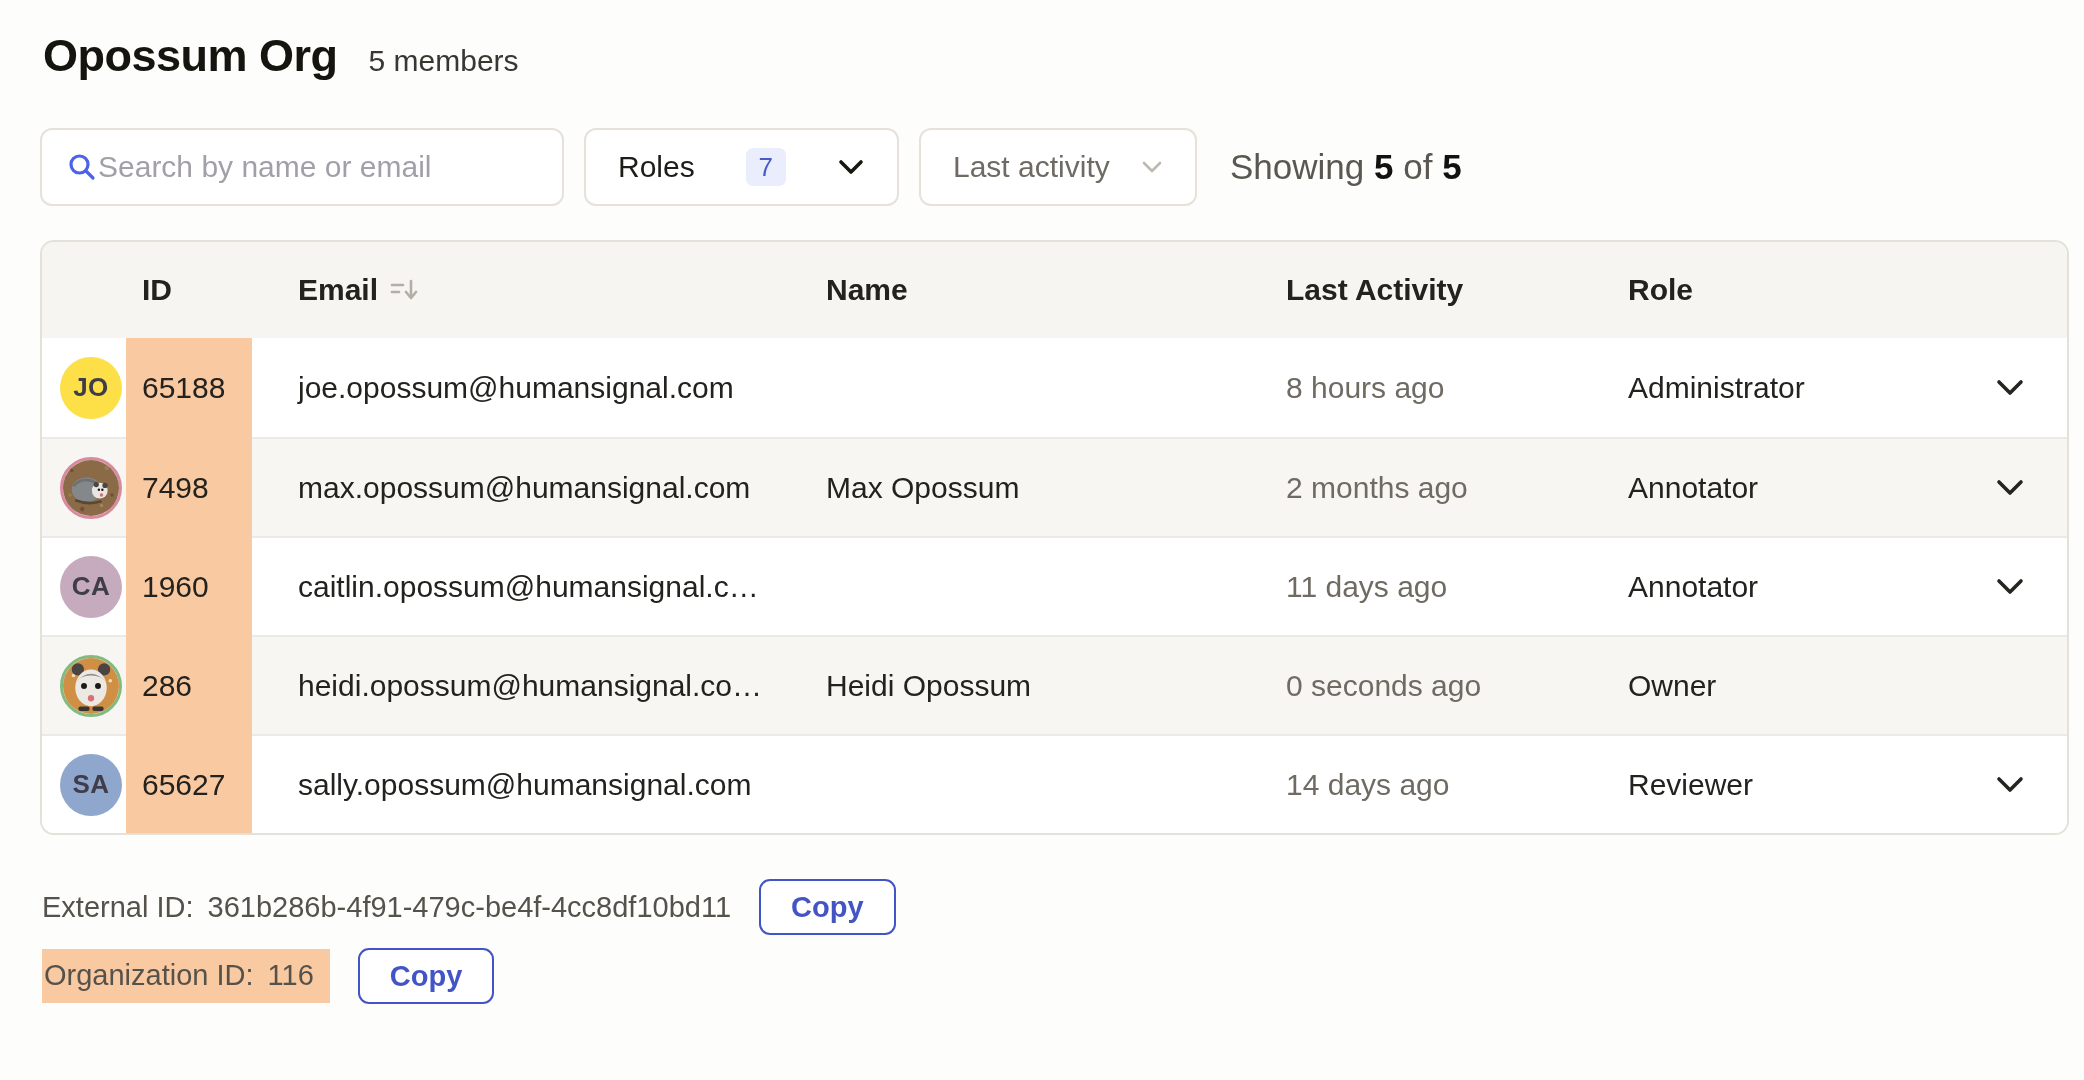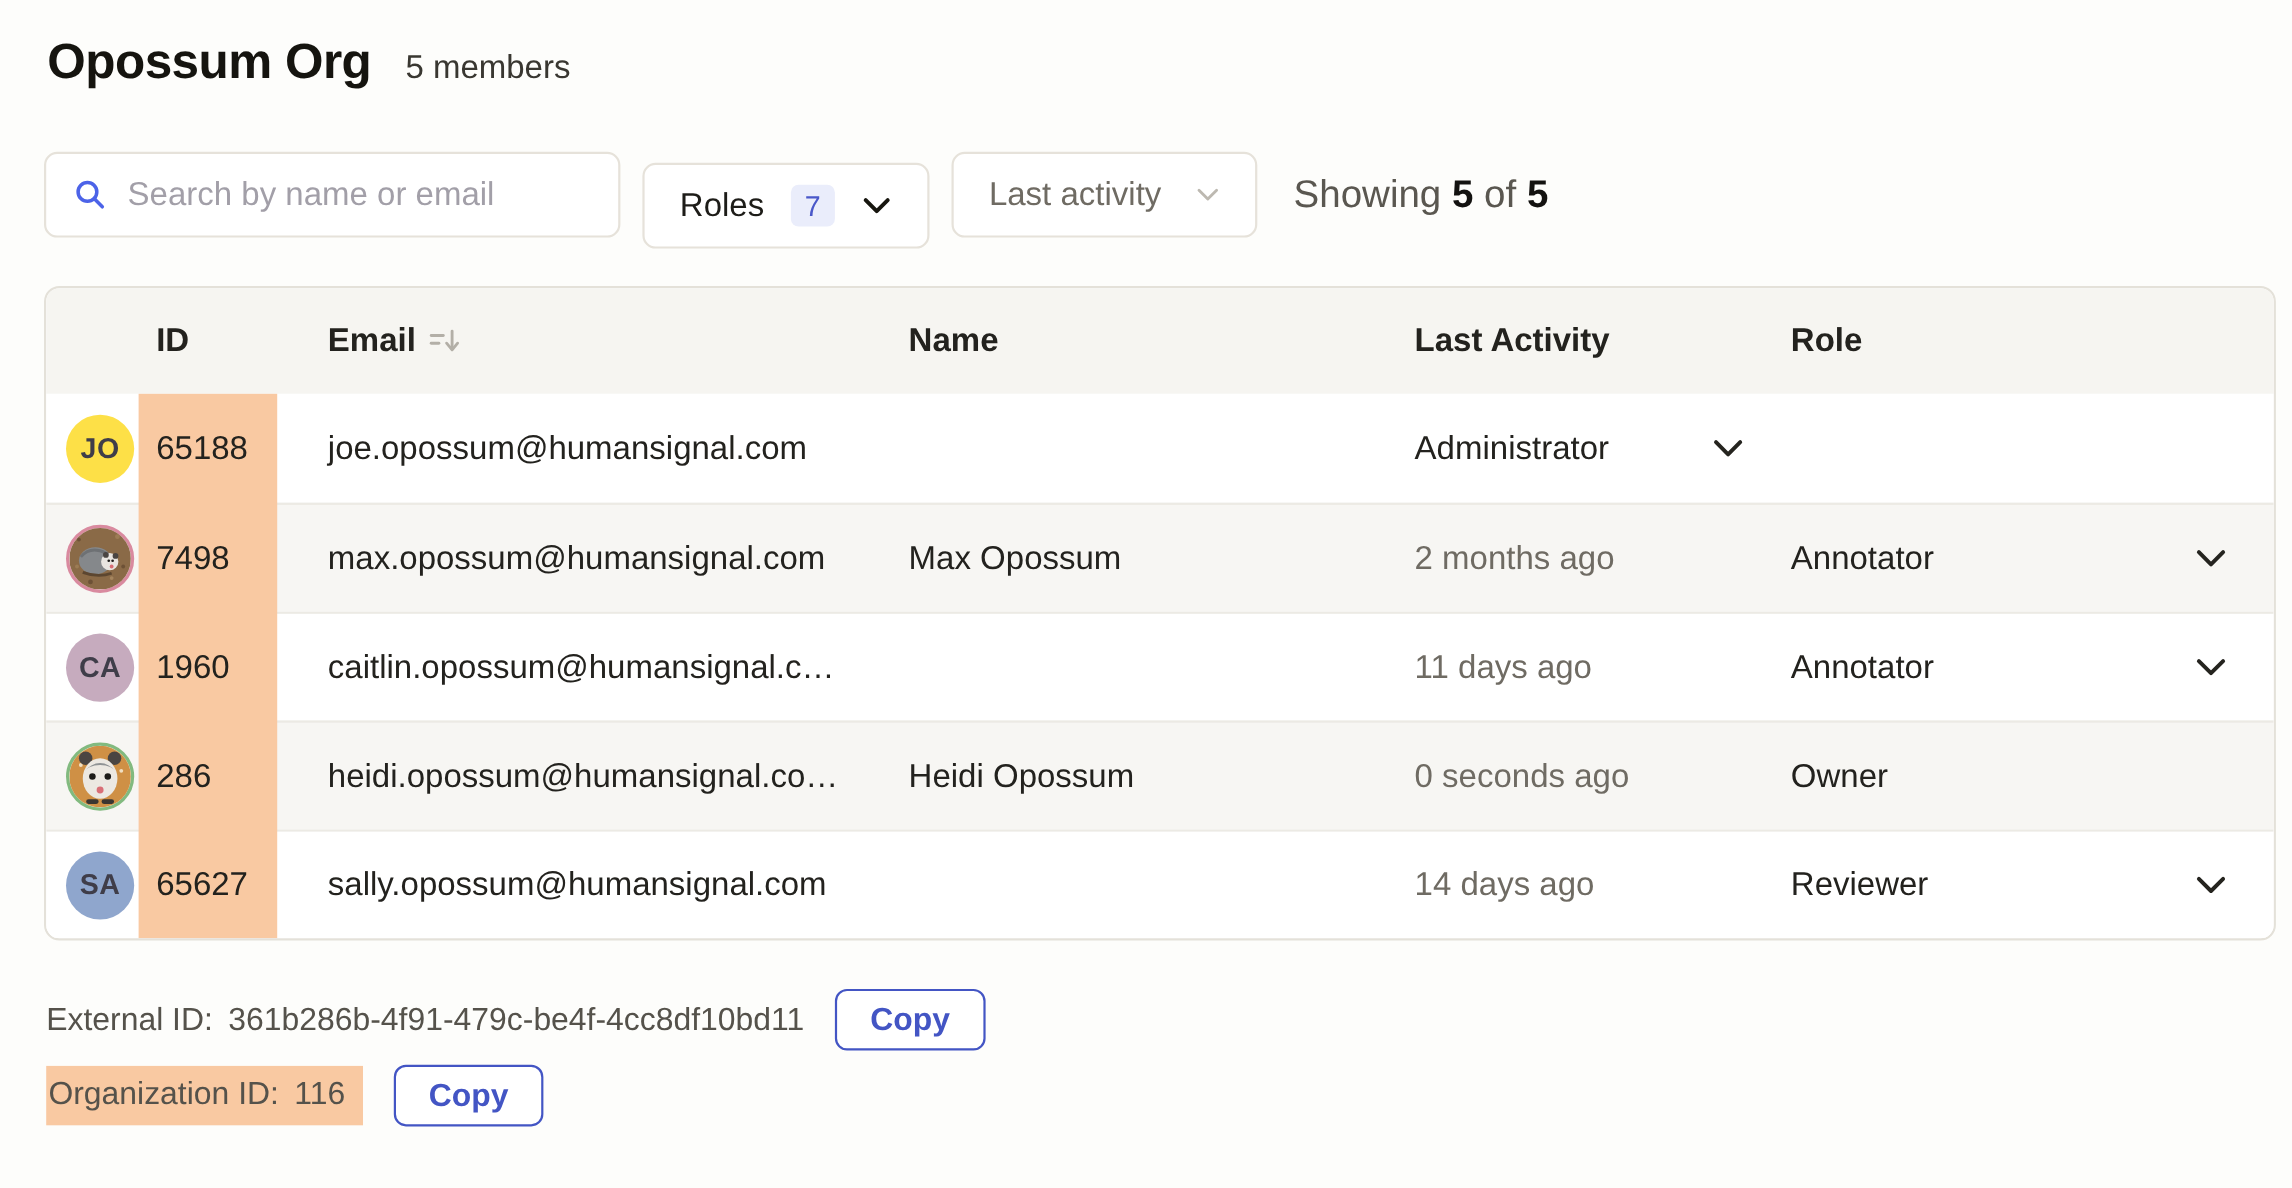--- a/index.html
+++ b/index.html
@@ -14,34 +14,34 @@
   
   .title-row { display: flex; align-items: baseline; padding-left: 3px; }
   .page-title { font-size: 45px; font-weight: 700; color: #15140f; letter-spacing: -0.5px; }
   .member-count { font-size: 30px; color: #393731; margin-left: 31px; }
 
   
   .filter-row { display: flex; align-items: center; margin-top: 46px; }
   .search-box {
     width: 524px; height: 78px; background: #fff;
     border: 2px solid #e6e2da; border-radius: 12px;
-    display: flex; align-items: center; padding: 0 24px; gap: 18px;
+    display: flex; align-items: center; padding: 0 24px; 
   }
   .search-box input {
     border: none; outline: none; flex: 1; font-size: 30px;
     font-family: "Liberation Sans", sans-serif; color: #23221e; background: transparent;
   }
   .search-box input::placeholder { color: #a29fa8; }
   .dropdown {
     height: 78px; background: #fff; border: 2px solid #e6e2da; border-radius: 12px;
     display: flex; align-items: center; justify-content: space-between;
     padding: 0 32px; font-size: 30px; cursor: pointer;
     font-family: "Liberation Sans", sans-serif;
   }
-  .dd-roles { width: 261px; margin-left: 20px; color: #1d1c18; margin-top: 20px; }
+  .dd-roles { width: 315px; margin-left: 20px; color: #1d1c18; }
   .dd-activity { width: 278px; margin-left: 20px; color: #6f6b63; }
   .roles-badge {
     background: #eaedfb; color: #4a58c9; font-size: 26px; font-weight: 400;
     border-radius: 7px; padding: 6px 13px; line-height: 1;
   }
   .showing { font-size: 35px; color: #5a5750; margin-left: 33px; }
   .showing b { color: #131210; font-weight: 700; }
 
   
   .card {
@@ -161,20 +161,21 @@
     </div>
 
     <div id="tbody">
         <div class="grid-row trow" style="border-top: none;">
     <div class="cell avatar-cell">
             <span class="avatar" style="background: #fde047;">JO</span>
           </div>
     <div class="cell id-cell">65188</div>
     <div class="cell email-cell">joe.opossum@humansignal.com</div>
     <div class="cell name-cell"></div>
+    <div class="cell activity-cell">8 hours ago</div>
     <div class="cell role-cell">
       <span class="role-label">Administrator</span>
       <span class="icon row-chevron">
         <svg width="30" height="19" viewBox="0 0 30 19" fill="none">
           <path d="M4 4 L15 15 L26 4" stroke="#25241f" stroke-width="3.6" stroke-linecap="round" stroke-linejoin="round"></path>
         </svg>
       </span>
     </div>
   </div>
         <div class="grid-row trow alt">

